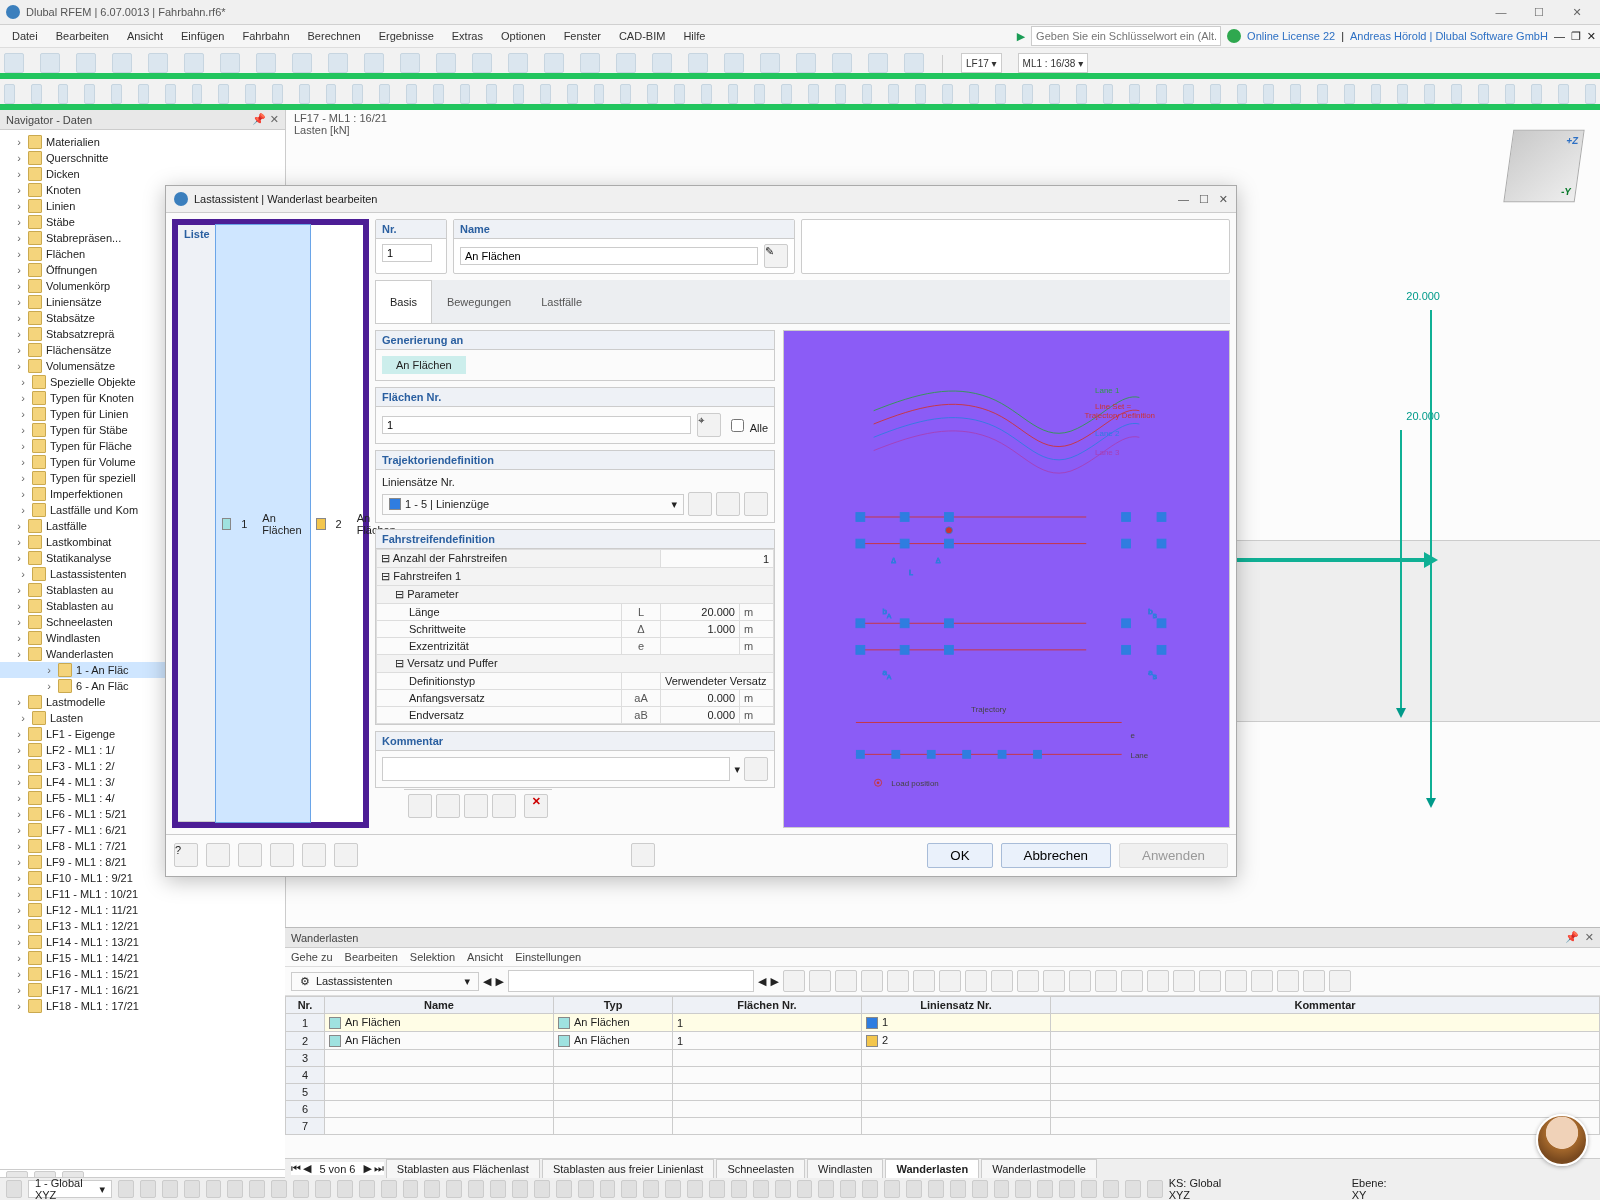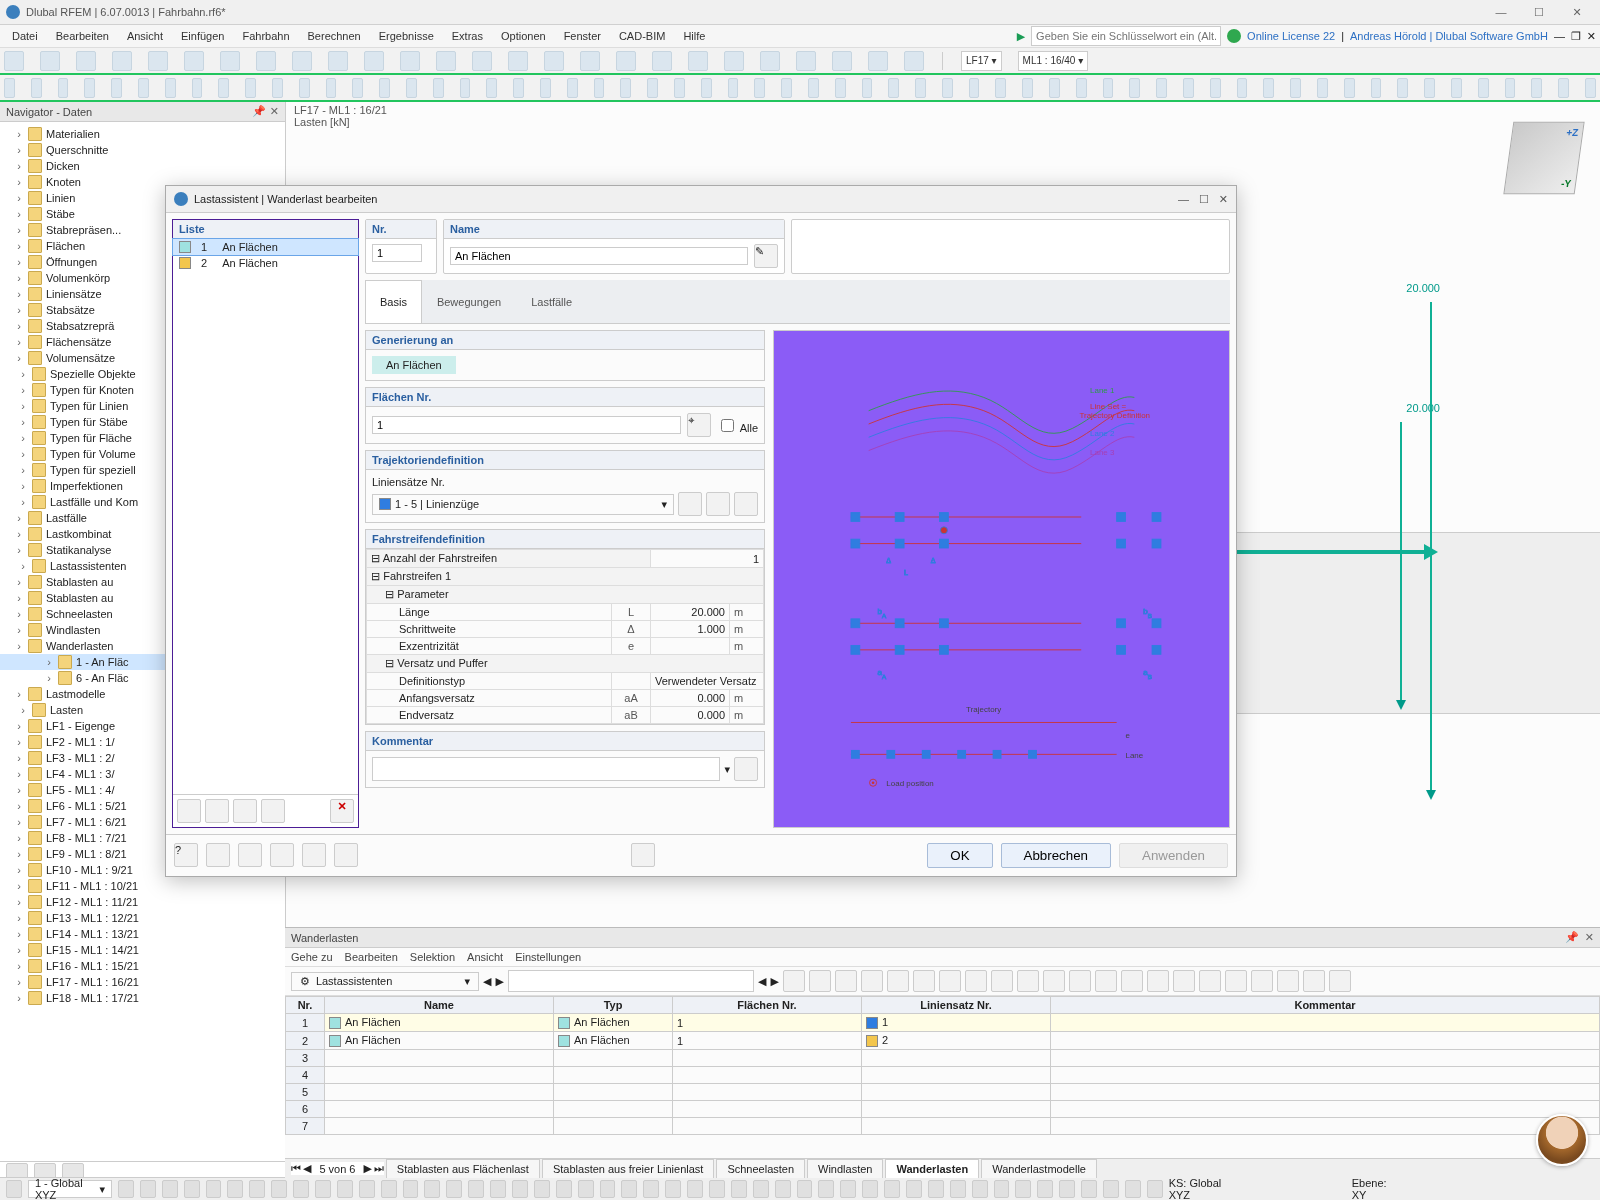--- a/index.html
+++ b/index.html
@@ -7,21 +7,21 @@
 .titlebar .icon{width:14px;height:14px;background:#3b7fbd;border-radius:50%;margin-right:6px;display:inline-block}
 .titlebar .title{color:#555}
 .titlebar .winbtns{margin-left:auto;display:flex;gap:4px}
 .titlebar .winbtns span{width:34px;text-align:center;color:#666;cursor:pointer}
 .menubar{height:22px;background:#f6f6f6;border-bottom:1px solid #ddd;display:flex;align-items:center;padding:0 4px;gap:2px}
 .menubar .menu{padding:2px 8px;color:#333}
 .menubar .right{margin-left:auto;display:flex;align-items:center;gap:6px}
 .menubar input.search{width:180px;border:1px solid #ccc;height:16px;padding:1px 4px;font-size:11px;color:#888}
 .menubar .lic{color:#2d70c4}
 .menubar a.link{color:#2d70c4}
-.toolbar{height:25px;background:#f2f2f2;border-bottom:2px solid #22c55e;display:flex;align-items:center;gap:16px;padding:0 4px}
+.toolbar{height:25px;background:#f2f2f2;border-bottom:6px solid #22c55e;display:flex;align-items:flex-end;gap:16px;padding:0 4px}
 .toolbar .tb{width:18px;height:18px;background:#dbe6ef;border:1px solid #c7d5e0;border-radius:2px}
 .toolbar .sep{width:1px;height:18px;background:#ccc;margin:0 2px}
 .toolbar .combo{border:1px solid #ccc;background:#fff;height:18px;padding:0 4px;display:flex;align-items:center;font-size:10px;color:#333}
 .body{display:flex;height:calc(1200px - 24px - 22px - 25px - 25px - 22px)}
 .nav{width:285px;background:#fff;border-right:1px solid #ccc;display:flex;flex-direction:column}
 .nav .navhead{background:#e8e8e8;border-bottom:1px solid #ccc;padding:3px 6px;display:flex;align-items:center}
 .nav .navhead .t{font-weight:500;color:#444}
 .nav .navhead .ctrls{margin-left:auto;display:flex;gap:4px;color:#666}
 .nav .tree{flex:1;overflow:auto;padding:4px 0}
 .nav .tree .item{padding:1px 4px 1px 18px;display:flex;align-items:center;gap:4px;white-space:nowrap}
@@ -37,21 +37,21 @@
 .cube .lbl{position:absolute;font-size:10px;font-weight:bold}
 .dim{position:absolute;color:#009a8a;font-size:11px}
 .arrow{position:absolute;width:0;height:0;border-left:5px solid transparent;border-right:5px solid transparent;border-top:10px solid #009a8a}
 .greenline{position:absolute;height:4px;background:#10b095}
 .floor{position:absolute;left:300px;right:0;top:430px;height:180px;background:#eee;border-top:1px solid #ccc;border-bottom:1px solid #ccc}
 .modal{position:absolute;left:165px;top:185px;width:1070px;height:690px;background:#fbfbfb;border:1px solid #aaa;box-shadow:0 4px 20px rgba(0,0,0,.25);display:flex;flex-direction:column;z-index:50}
 .modal .mtb{height:26px;background:#f0f0f0;border-bottom:1px solid #ccc;display:flex;align-items:center;padding:0 8px}
 .modal .mtb .icon{width:14px;height:14px;background:#3b7fbd;border-radius:50%;margin-right:6px;display:inline-block}
 .modal .mtb .winbtns{margin-left:auto;display:flex;gap:10px;color:#555}
 .modal .mbody{flex:1;display:flex;padding:6px;gap:6px;overflow:hidden}
-.modal .col1{width:185px;display:flex;flex-direction:column;border:1px solid #4c1d95;background:#fff}
+.modal .col1{width:185px;display:flex;flex-direction:row;border:6px solid #4c1d95;background:#fff}
 .modal .col1 .hdr{background:#eef1f6;border-bottom:1px solid #ccc;padding:3px 6px;color:#2a5fa0;font-weight:600;font-size:11px}
 .modal .col1 .row{padding:2px 6px;display:flex;align-items:center;gap:6px}
 .modal .col1 .row.sel{background:#cfe6ff;border:1px solid #6aa5e8;margin:-1px}
 .modal .col1 .bottom{margin-top:auto;border-top:1px solid #ccc;padding:4px;display:flex;gap:4px}
 .modal .mainc{flex:1;display:flex;flex-direction:column;gap:6px;overflow:hidden}
 .modal .row1{display:flex;gap:6px}
 .modal .fld{border:1px solid #ccc;background:#fff;border-radius:2px}
 .modal .fld .hdr{background:#eef1f6;border-bottom:1px solid #ccc;padding:3px 6px;color:#2a5fa0;font-weight:600}
 .modal .fld .val{padding:5px 6px;display:flex;align-items:center;gap:6px}
 .modal input[type=text]{border:1px solid #ccc;padding:2px 4px;font-size:11px}
@@ -154,21 +154,21 @@
     <span class="tb"></span>
     <span class="tb"></span>
     <span class="tb"></span>
     <span class="tb"></span>
     <span class="tb"></span>
     <span class="tb"></span>
     <span class="tb"></span>
     <span class="tb"></span>
     <span class="sep"></span>
   <span class="combo"><span>LF17</span>&nbsp;▾</span>
-  <span class="combo"><span>ML1 : 16/40</span>&nbsp;▾</span>
+  <span class="combo"><span>ML1 : 16/38</span>&nbsp;▾</span>
 </div>
 <div class="toolbar">
   <span class="tb"></span>
     <span class="tb"></span>
     <span class="tb"></span>
     <span class="tb"></span>
     <span class="tb"></span>
     <span class="tb"></span>
     <span class="tb"></span>
     <span class="tb"></span>

